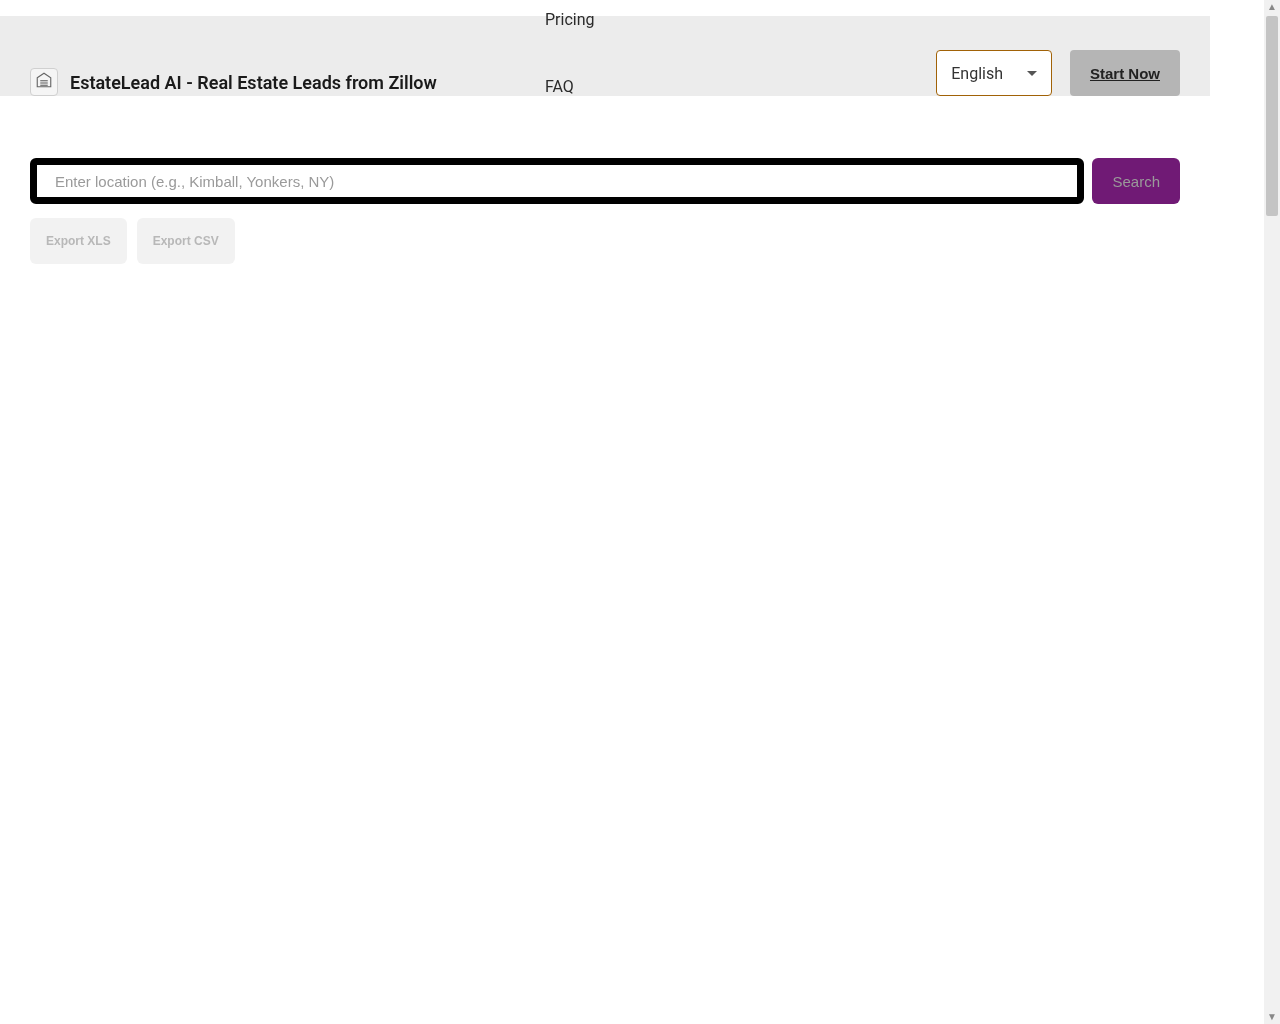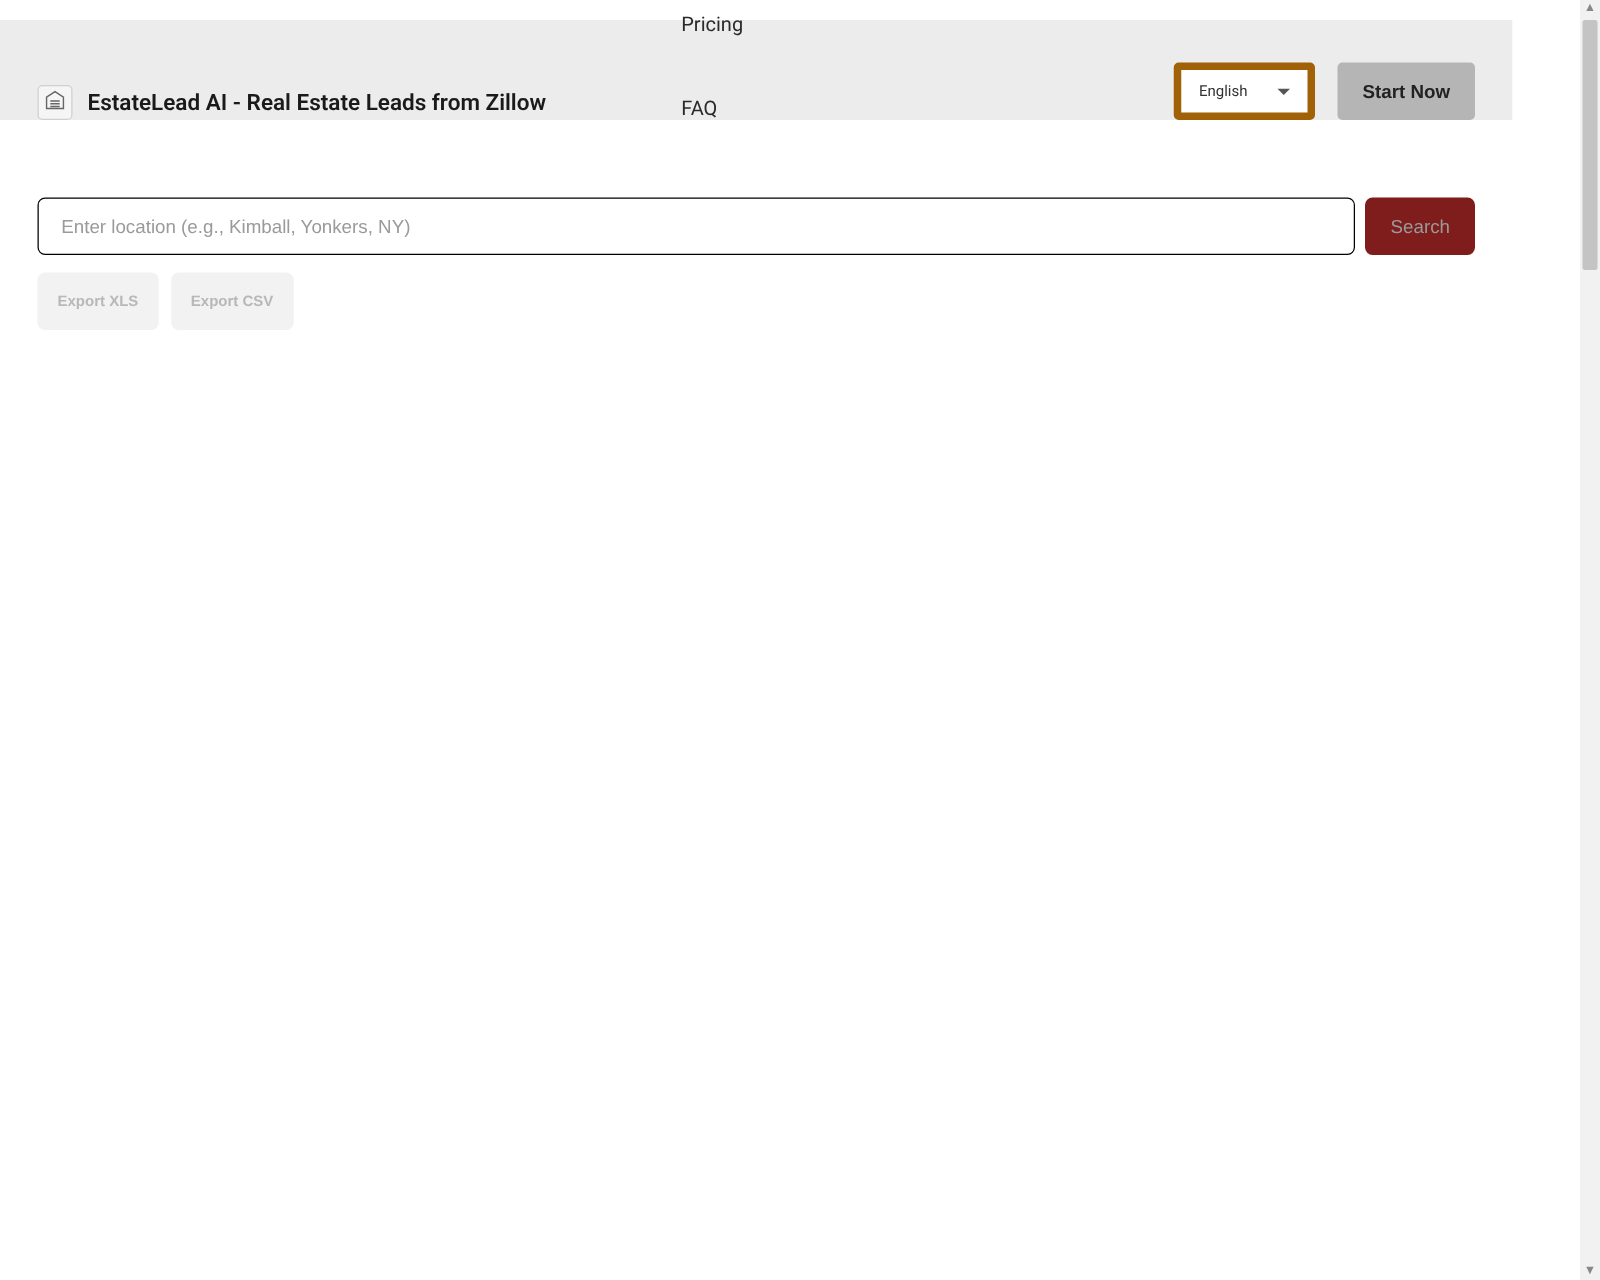--- a/index.html
+++ b/index.html
@@ -61,72 +61,73 @@
       color: #2a2a2a;
       cursor: pointer;
     }
     .header-right {
       display: flex;
       align-items: center;
       gap: 18px;
     }
     .lang-select {
       background: #ffffff;
-      border: 6px solid #a16207;
+      border: 1px solid #a16207;
       border-radius: 4px;
       height: 46px;
       padding: 0 14px;
       display: flex;
       align-items: center;
       gap: 24px;
       cursor: pointer;
-      font-size: 12px;
+      font-size: 16px;
       color: #333;
     }
     .lang-select .caret {
       width: 0;
       height: 0;
       border-left: 5px solid transparent;
       border-right: 5px solid transparent;
       border-top: 5px solid #555;
     }
     .start-btn {
       background: #b5b5b5;
       border: none;
       border-radius: 4px;
       height: 46px;
       padding: 0 20px;
       font-size: 15px;
       font-weight: 600;
       color: #222;
       cursor: pointer;
+      text-decoration: underline;
     }
     .main {
       padding: 62px 30px 0 30px;
     }
     .search-row {
       display: flex;
       gap: 8px;
       align-items: stretch;
     }
     .search-input {
       flex: 1;
       height: 46px;
-      border: 1px solid #000000;
+      border: 7px solid #000000;
       border-radius: 6px;
       padding: 0 18px;
       font-size: 15px;
       color: #333;
       outline: none;
     }
     .search-input::placeholder {
       color: #9a9a9a;
     }
     .search-btn {
-      background: #7f1d1d;
+      background: #701a75;
       border: none;
       border-radius: 6px;
       height: 46px;
       padding: 0 20px;
       font-size: 15px;
       color: #9a9a9a;
       cursor: pointer;
       text-align: right;
     }
     .export-row {

